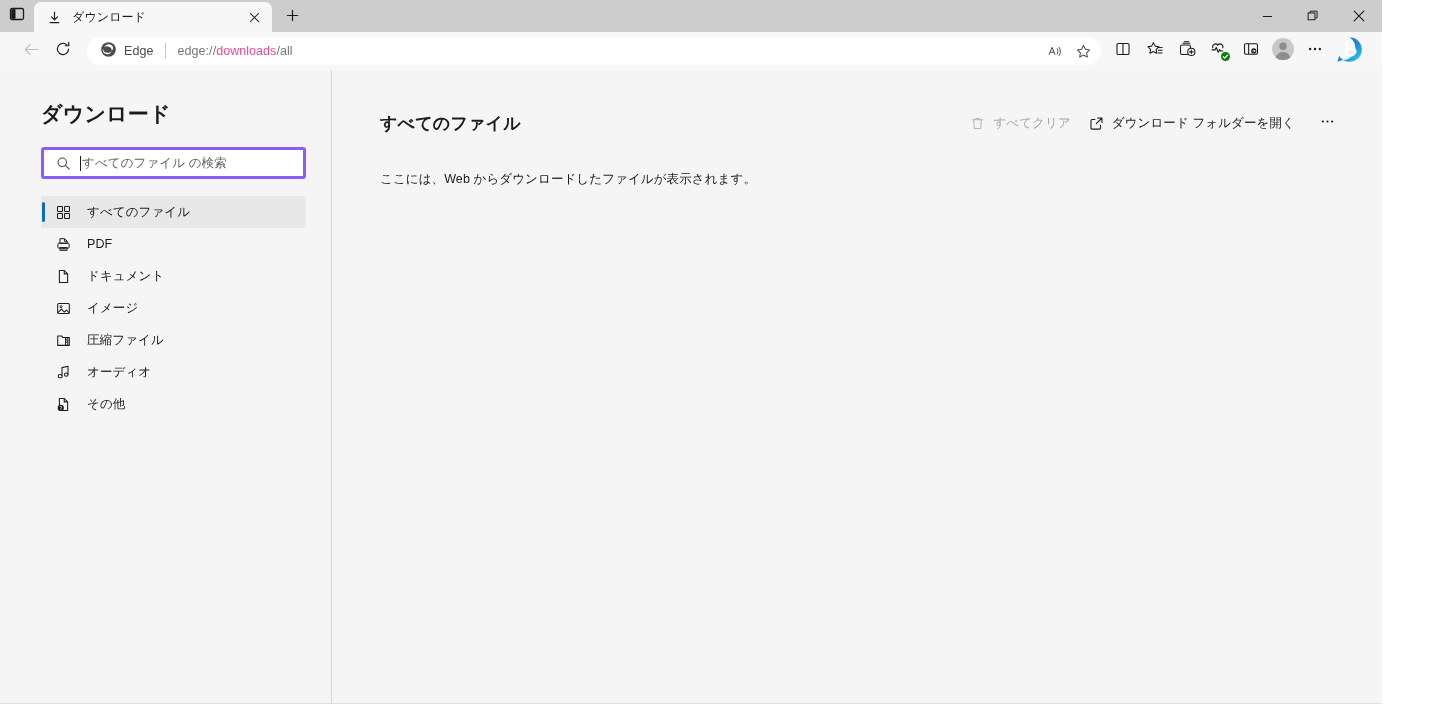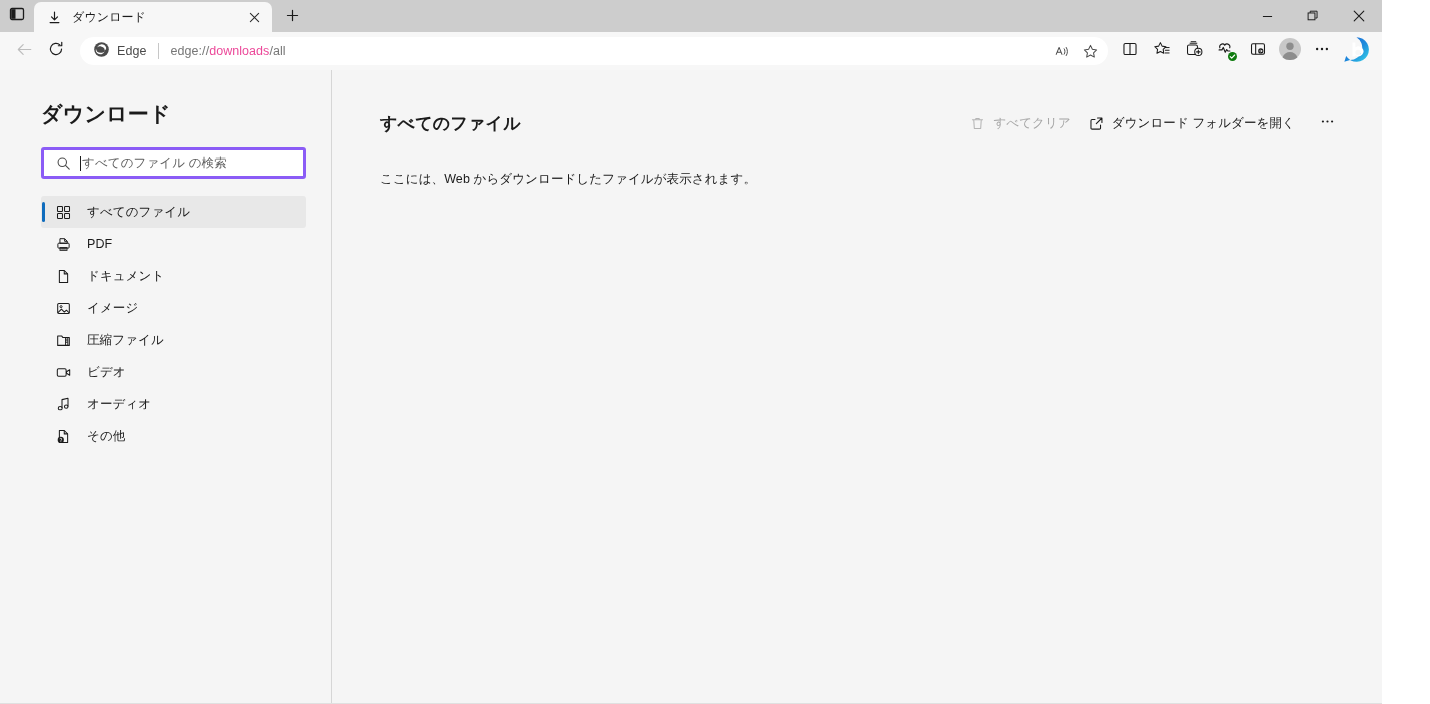--- a/index.html
+++ b/index.html
@@ -103,21 +103,21 @@
     justify-content: center;
   }
 
   
   .toolbar {
     height: 38px;
     flex: 0 0 38px;
     background: #f7f7f7;
     display: flex;
     align-items: center;
-    padding: 0 8px;
+    padding: 0 15px;
     box-sizing: border-box;
   }
   .tb-btn {
     width: 32px;
     height: 32px;
     border-radius: 5px;
     display: flex;
     align-items: center;
     justify-content: center;
     flex: 0 0 32px;
@@ -609,29 +609,20 @@
           <span class="nav-icon">
             <svg width="15" height="15" viewBox="0 0 16 16">
               <path d="M1.8 3.3h4.4l1.2 1.6h6.8v8.3H1.8z" fill="none" stroke="#1b1b1b" stroke-width="1.1" stroke-linejoin="round"></path>
               <rect x="10.2" y="4.9" width="2.4" height="8.3" fill="none" stroke="#1b1b1b" stroke-width="1"></rect>
               <path d="M10.4 6.6h2M10.4 8.3h2M10.4 10h2" stroke="#1b1b1b" stroke-width="0.85"></path>
             </svg>
           </span>
           <span class="nav-label">圧縮ファイル</span>
         </li>
 
-        <li class="navitem">
-          <span class="nav-icon">
-            <svg width="15" height="15" viewBox="0 0 16 16">
-              <rect x="1.4" y="4" width="9.4" height="8" rx="1.3" fill="none" stroke="#1b1b1b" stroke-width="1.1"></rect>
-              <path d="M11.2 7.2l3.4-2.1v5.8l-3.4-2.1z" fill="none" stroke="#1b1b1b" stroke-width="1.1" stroke-linejoin="round"></path>
-            </svg>
-          </span>
-          <span class="nav-label">ビデオ</span>
-        </li>
 
         <li class="navitem">
           <span class="nav-icon">
             <svg width="15" height="15" viewBox="0 0 16 16">
               <path d="M6.4 11.6V2.8l6.4-1.4v8.6" fill="none" stroke="#1b1b1b" stroke-width="1.1" stroke-linejoin="round"></path>
               <ellipse cx="4.5" cy="11.9" rx="2.1" ry="1.8" fill="none" stroke="#1b1b1b" stroke-width="1.1"></ellipse>
               <ellipse cx="10.9" cy="10.3" rx="1.9" ry="1.7" fill="none" stroke="#1b1b1b" stroke-width="1.1"></ellipse>
             </svg>
           </span>
           <span class="nav-label">オーディオ</span>

